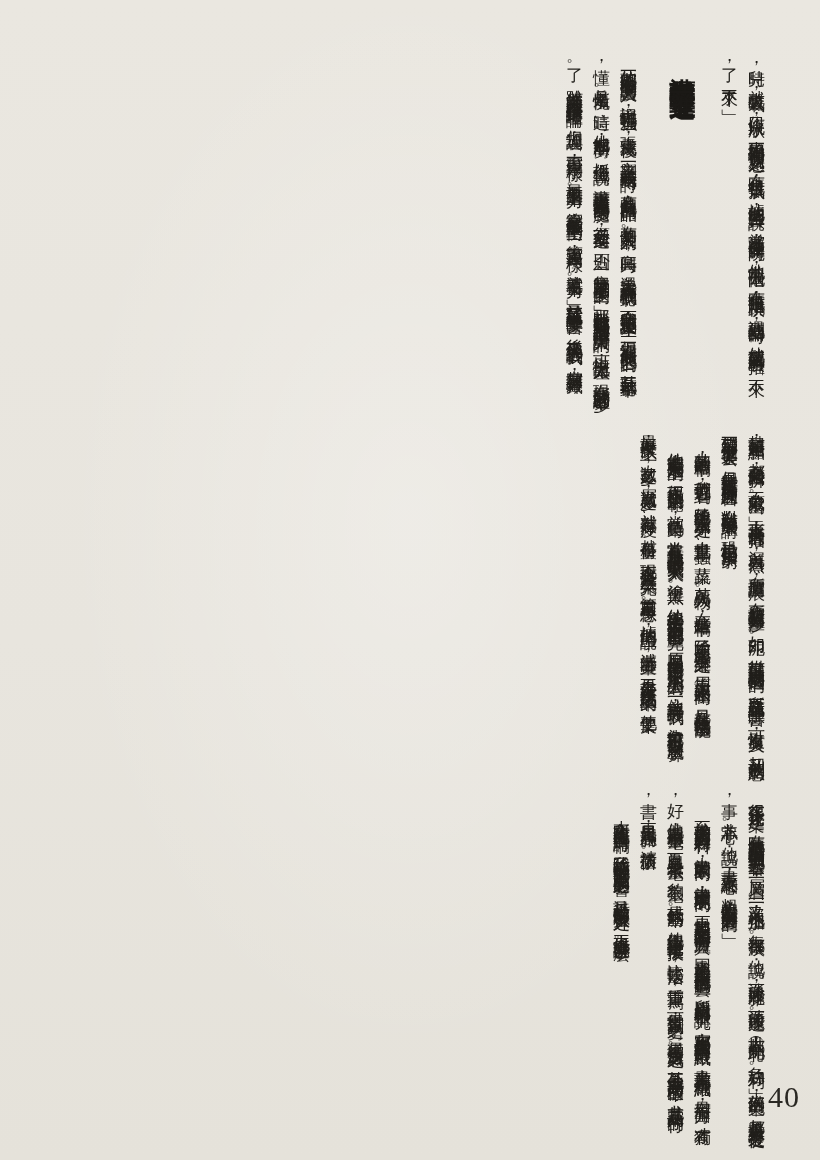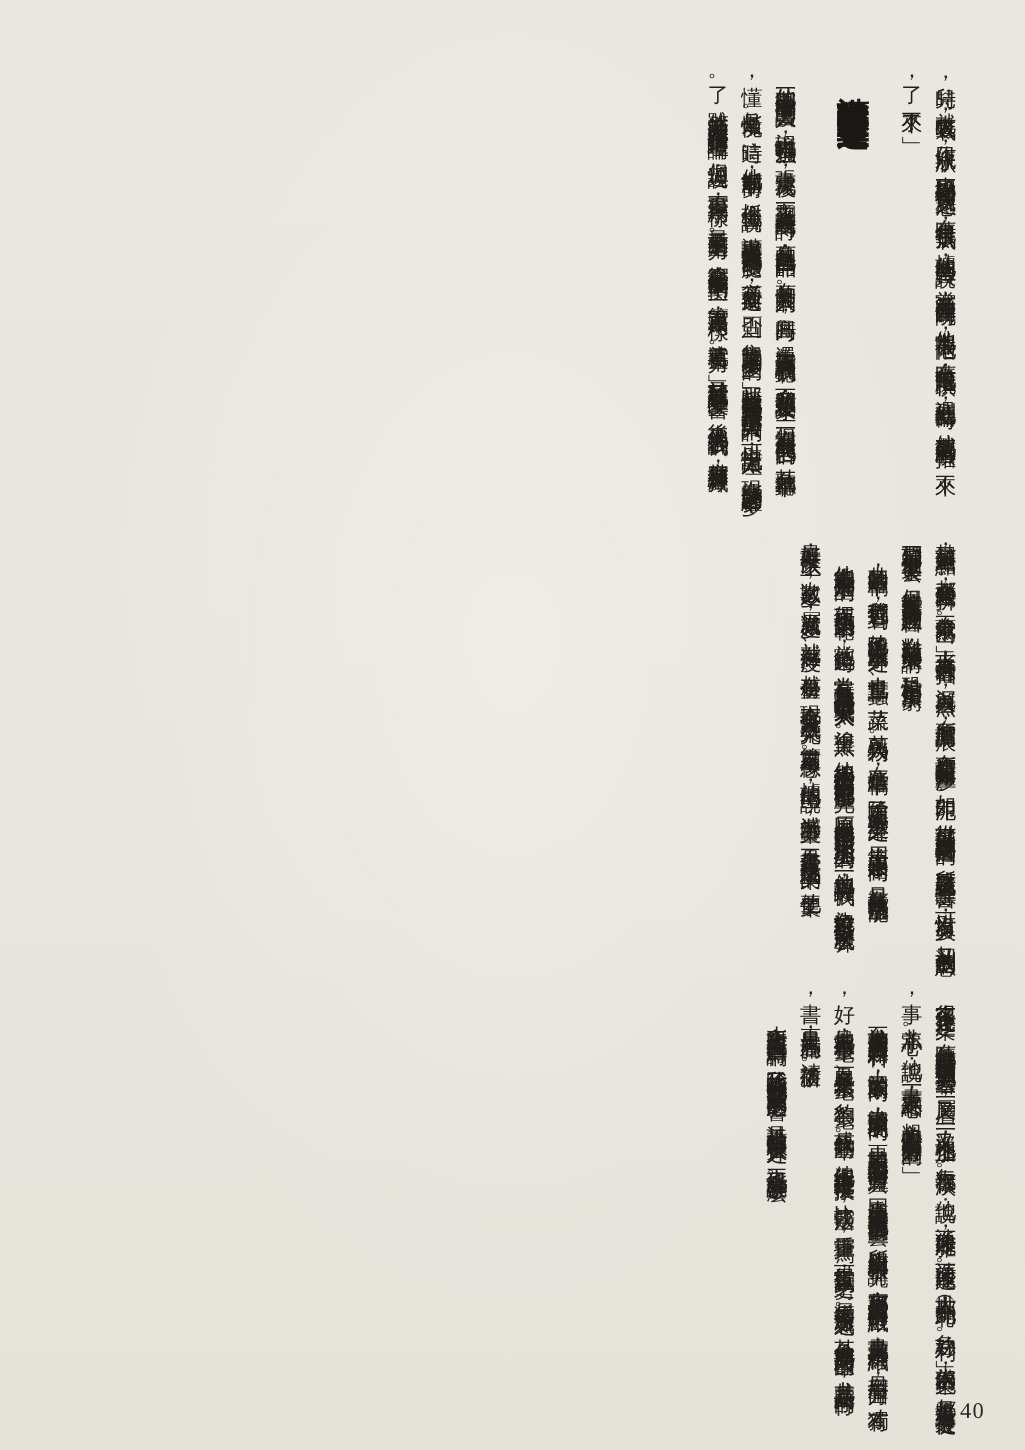--- a/index.html
+++ b/index.html
@@ -47,22 +47,22 @@
     font-size: 26px;
     line-height: 44px;
     font-weight: bold;
     letter-spacing: 2px;
     margin: 0 12px 0 18px;
     color: #1b1916;
   }
   .pageno {
     position: absolute;
     left: 768px;
-    top: 1118px;
-    font-size: 18px;
+    top: 1080px;
+    font-size: 30px;
     letter-spacing: 1px;
     color: #2a2823;
   }
 </style>
 </head>
 <body>
 
 <div class="page">
 
   <section class="band" id="band1">

